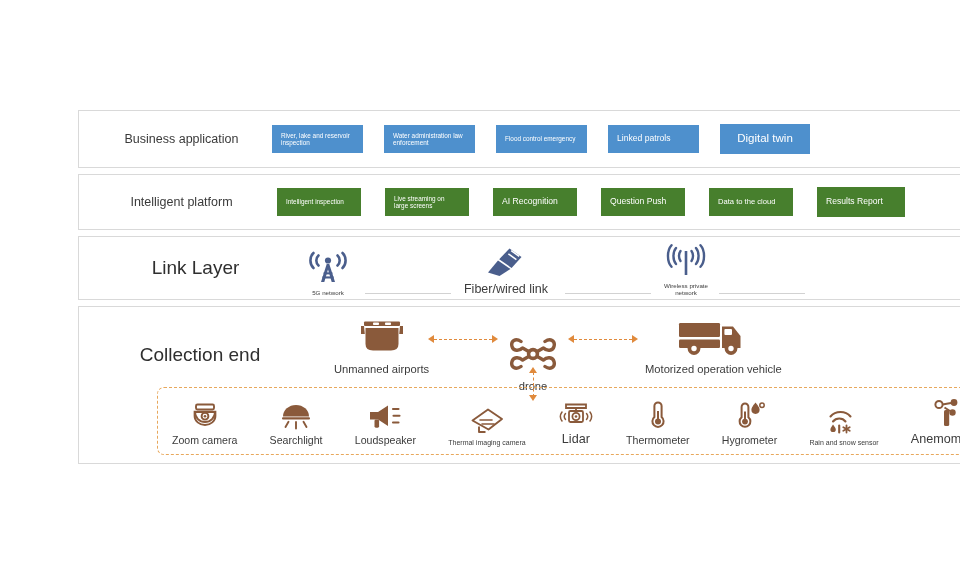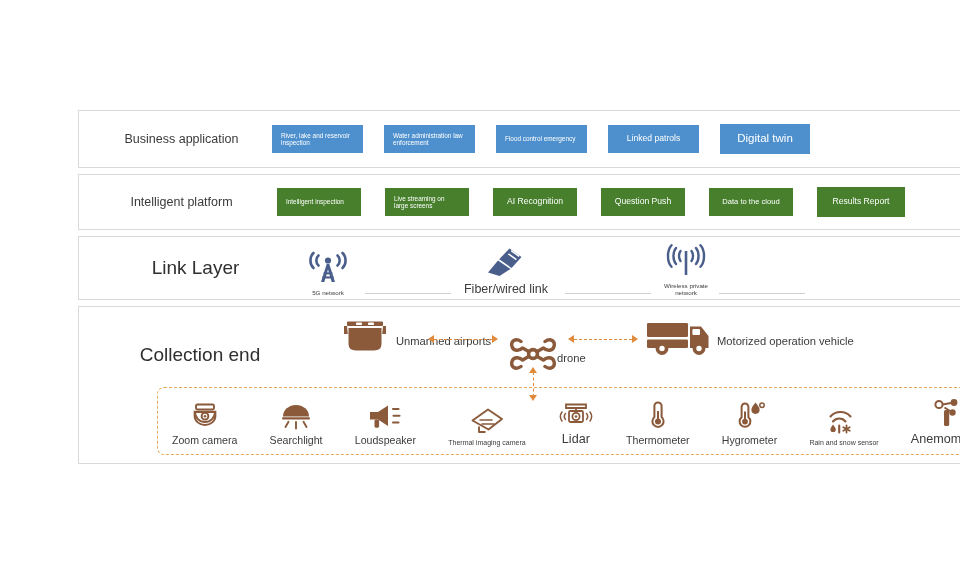--- a/index.html
+++ b/index.html
@@ -59,21 +59,21 @@
     box-sizing: border-box;
     color: #ffffff;
     display: flex;
     align-items: center;
     padding: 0 9px;
     line-height: 1.15;
   }
   .chip.blue { background: #4e90cd; }
   .chip.green { background: #477f2d; }
   .chip.tiny  { font-size: 6.4px; }
-  .chip.med   { font-size: 8.6px; justify-content: center; }
+  .chip.med   { font-size: 8.6px; }
   .chip.large { font-size: 11.5px; justify-content: center; }
 
   
   #row-platform { height: 56px; }
   #row-platform .chips {
     position: absolute;
     left: 198px; top: 0;
     right: 16px; height: 100%;
     display: flex; align-items: center;
     gap: 24px;
@@ -111,21 +111,21 @@
   #row-collection { height: 158px; }
   #row-collection .label-col {
     position: absolute; left: 0; top: 0;
     width: 215px; height: 96px;
     display: flex; align-items: center; justify-content: center;
   }
   #row-collection .label-col span { font-size: 19px; color: #2f2f2f; margin-left: 27px; }
 
   .ce-node {
     position: absolute;
-    display: flex; flex-direction: row; align-items: center;
+    display: flex; flex-direction: column; align-items: center;
   }
   .ce-node .cap {
     margin-top: 2px;
     font-size: 11.2px;
     color: #3b3b3b;
     white-space: nowrap;
   }
 
   
   .dash-h {

